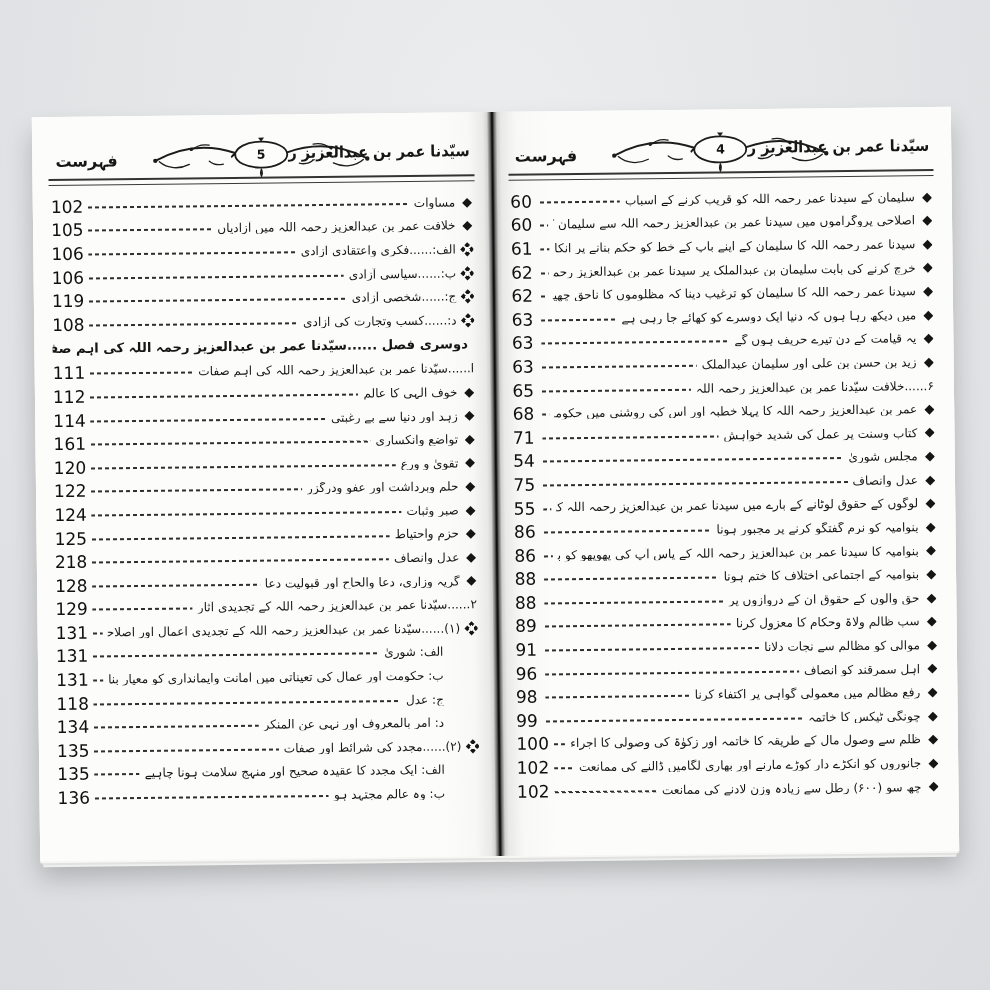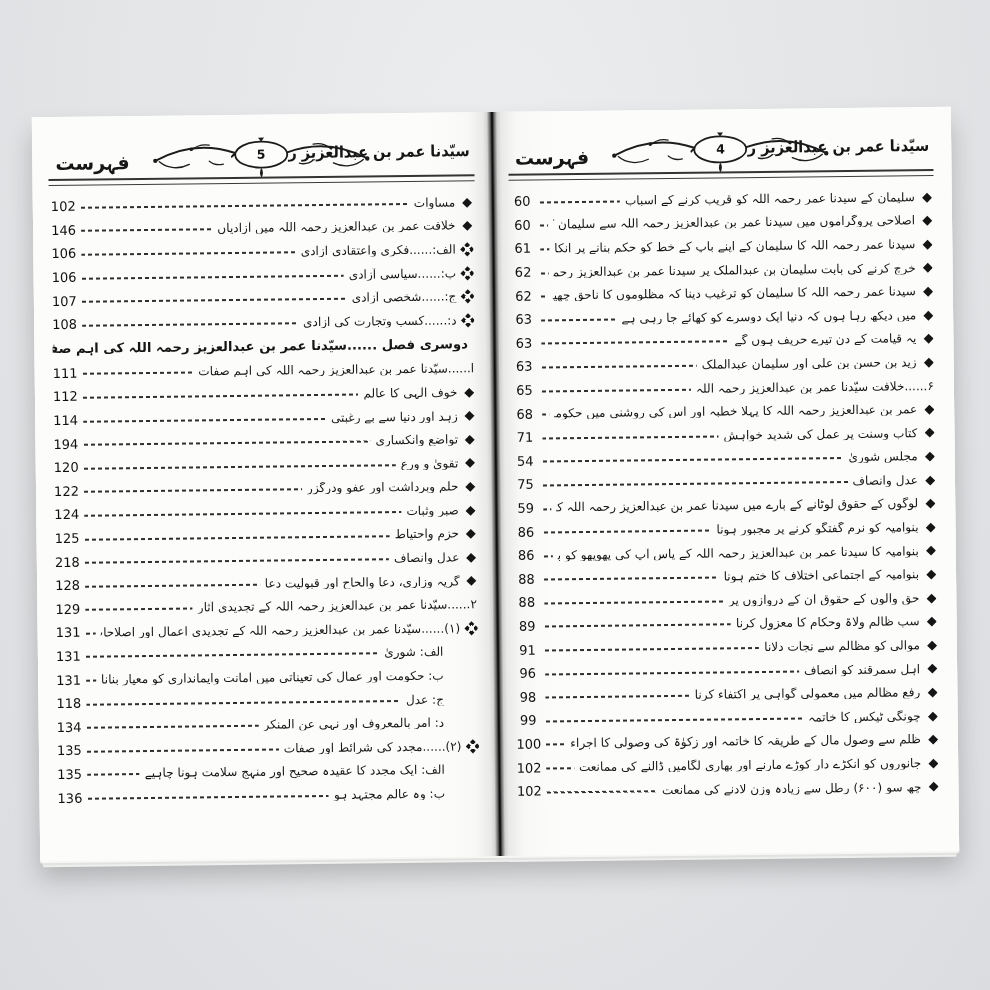--- a/index.html
+++ b/index.html
@@ -28,21 +28,21 @@
   .page-right{background:linear-gradient(to right,#b2b2b1 0px,#e9e9e7 9px,#f8f8f7 24px,#fcfcfb 58px);}
   .gutter{
     position:absolute;left:calc(50% - 5px);top:0;bottom:0;width:10px;z-index:5;
     background:linear-gradient(to right,rgba(30,30,30,0) 0%,rgba(30,30,30,.55) 30%,#0e0e0e 48%,#161616 56%,rgba(30,30,30,.5) 72%,rgba(30,30,30,0) 100%);
   }
   .page-header{position:relative;height:36px;z-index:4;}
   .hdr-title{
     position:absolute;right:2px;top:5px;font-size:14.5px;font-weight:bold;
     letter-spacing:-0.2px;transform:scaleY(1.08);transform-origin:right bottom;white-space:nowrap;
   }
-  .hdr-label{position:absolute;left:5px;top:9px;font-size:19px;font-weight:bold;}
+  .hdr-label{position:absolute;left:5px;top:9px;font-size:16px;font-weight:bold;}
   .ornament{position:absolute;left:50%;top:-4px;margin-left:-112px;width:224px;height:44px;}
   .ornament svg{display:block;width:224px;height:44px;}
   .ornament .pagenum{
     position:absolute;left:0;right:0;top:10px;text-align:center;
     font-size:12.5px;font-weight:bold;direction:ltr;color:#141414;
   }
   .double-rule{height:4px;border-top:2px solid #343434;border-bottom:1px solid #3a3a3a;margin:0 -2px;}
   .toc{margin-top:9px;}
   .row{display:flex;align-items:center;height:23.6px;overflow:hidden;}
   .row.indent{padding-right:34px;}
@@ -52,21 +52,21 @@
     width:3.8px;height:3.8px;background:transparent;margin-right:4px;
     box-shadow:-3px -3px 0 0 #151515,3px 3px 0 0 #151515,-3px 3px 0 0 #151515,3px -3px 0 0 #151515;
   }
   .t{white-space:nowrap;font-size:12.1px;flex:0 1 auto;min-width:0;overflow:hidden;line-height:1;}
   .row.heading{height:25px;}
   .row.heading .t{flex:1;font-weight:bold;font-size:13.2px;padding-right:6px;}
   .leader{
     flex:1 1 10px;min-width:5px;height:2px;margin:2px 5px 0 5px;
     background:repeating-linear-gradient(to right,#2e2e2e 0 4px,transparent 4px 7px);
   }
-  .num{flex:0 0 auto;direction:ltr;font-size:13px;min-width:24px;text-align:center;color:#101010;}
+  .num{flex:0 0 auto;direction:ltr;font-size:17px;min-width:24px;text-align:left;color:#101010;}
 </style>
 </head>
 <body>
 
 <div class="scene">
   <div class="book">
 
     <div class="page page-left">
       <div class="page-header">
         <span class="hdr-title">سیّدنا عمر بن عبدالعزیز رحمہ اللہ</span>
@@ -109,21 +109,21 @@
             <span class="t">مساوات</span>
             <span class="leader"></span>
             <span class="num">102</span>
           </div>
           <div class="row">
             <span class="bullet">
               <i></i>
             </span>
             <span class="t">خلافت عمر بن عبدالعزیز رحمہ اللہ میں آزادیاں</span>
             <span class="leader"></span>
-            <span class="num">146</span>
+            <span class="num">105</span>
           </div>
           <div class="row">
             <span class="bullet sub">
               <i></i>
             </span>
             <span class="t">الف:......فکری واعتقادی آزادی</span>
             <span class="leader"></span>
             <span class="num">106</span>
           </div>
           <div class="row">
@@ -133,21 +133,21 @@
             <span class="t">ب:......سیاسی آزادی</span>
             <span class="leader"></span>
             <span class="num">106</span>
           </div>
           <div class="row">
             <span class="bullet sub">
               <i></i>
             </span>
             <span class="t">ج:......شخصی آزادی</span>
             <span class="leader"></span>
-            <span class="num">107</span>
+            <span class="num">119</span>
           </div>
           <div class="row">
             <span class="bullet sub">
               <i></i>
             </span>
             <span class="t">د:......کسب وتجارت کی آزادی</span>
             <span class="leader"></span>
             <span class="num">108</span>
           </div>
           <div class="row heading">
@@ -173,21 +173,21 @@
             <span class="t">زہد اور دنیا سے بے رغبتی</span>
             <span class="leader"></span>
             <span class="num">114</span>
           </div>
           <div class="row">
             <span class="bullet">
               <i></i>
             </span>
             <span class="t">تواضع وانکساری</span>
             <span class="leader"></span>
-            <span class="num">194</span>
+            <span class="num">161</span>
           </div>
           <div class="row">
             <span class="bullet">
               <i></i>
             </span>
             <span class="t">تقویٰ و ورع</span>
             <span class="leader"></span>
             <span class="num">120</span>
           </div>
           <div class="row">
@@ -419,21 +419,21 @@
             <span class="t">عدل وانصاف</span>
             <span class="leader"></span>
             <span class="num">75</span>
           </div>
           <div class="row">
             <span class="bullet">
               <i></i>
             </span>
             <span class="t">لوگوں کے حقوق لوٹانے کے بارے میں سیدنا عمر بن عبدالعزیز رحمہ اللہ کی سیاست</span>
             <span class="leader"></span>
-            <span class="num">59</span>
+            <span class="num">55</span>
           </div>
           <div class="row">
             <span class="bullet">
               <i></i>
             </span>
             <span class="t">بنوامیہ کو نرم گفتگو کرنے پر مجبور ہونا</span>
             <span class="leader"></span>
             <span class="num">86</span>
           </div>
           <div class="row">

